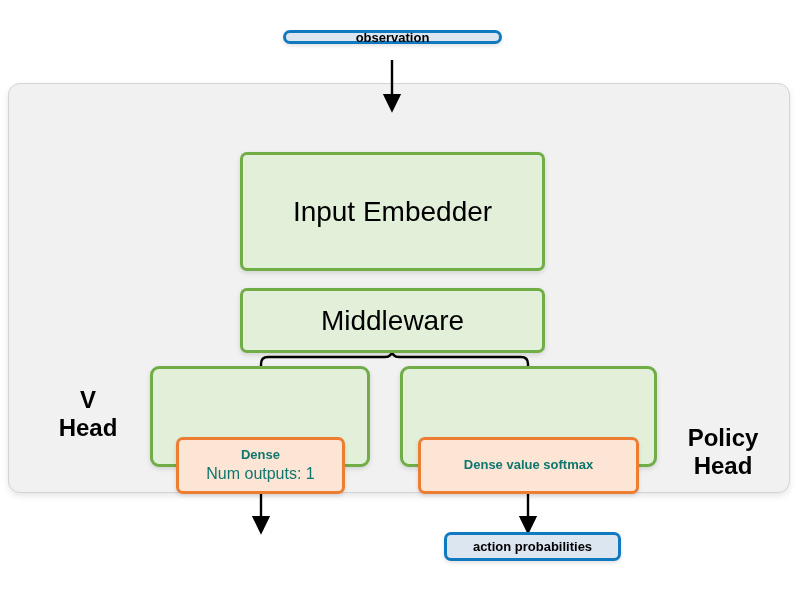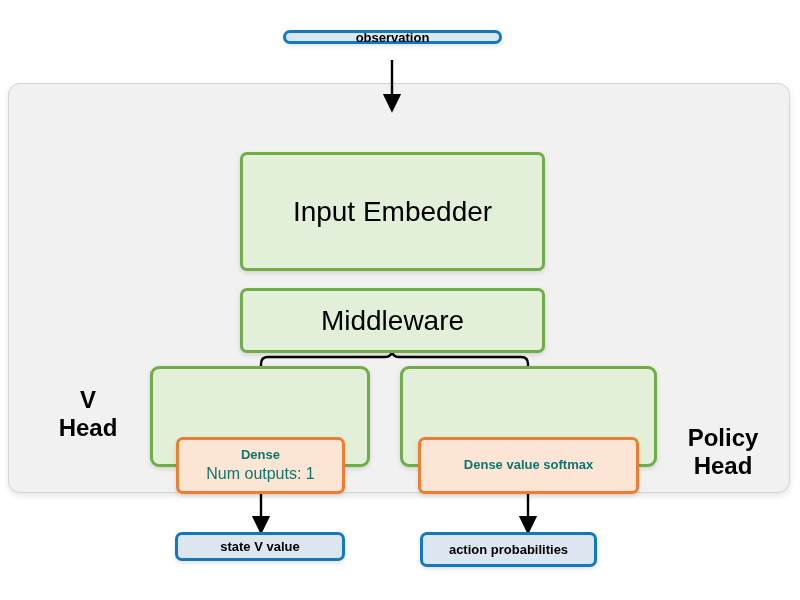--- a/index.html
+++ b/index.html
@@ -158,21 +158,18 @@
 
   <div class="node head-container" style="left:400px; top:366px; width:257px; height:101px;"></div>
   <div class="node orange-box" style="left:418px; top:390px; width:221px; height:57px;">
     <span class="orange-title">Dense value softmax</span>
   </div>
   <div class="head-label" style="left:665px; top:380px; width:116px;margin-top:44px;">
     <div>Policy</div>
     <div>Head</div>
   </div>
 
-  <div class="node io-box" style="left:175px; top:532px; width:170px; height:29px;">
-    <span>state V value</span>
-  </div>
 
-  <div class="node io-box" style="left:420px; top:532px; width:177px; height:35px;">
+  <div class="node io-box" style="left:444px; top:532px; width:177px; height:29px;">
     <span>action probabilities</span>
   </div>
 
 </div>
 
 </body></html>

